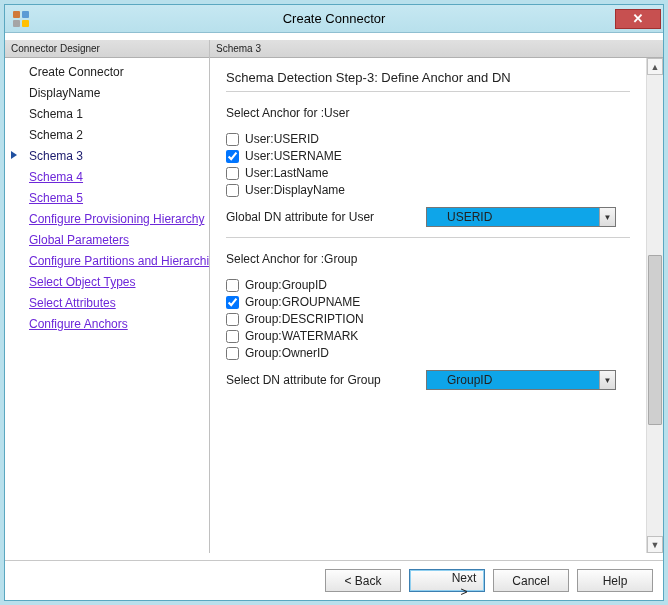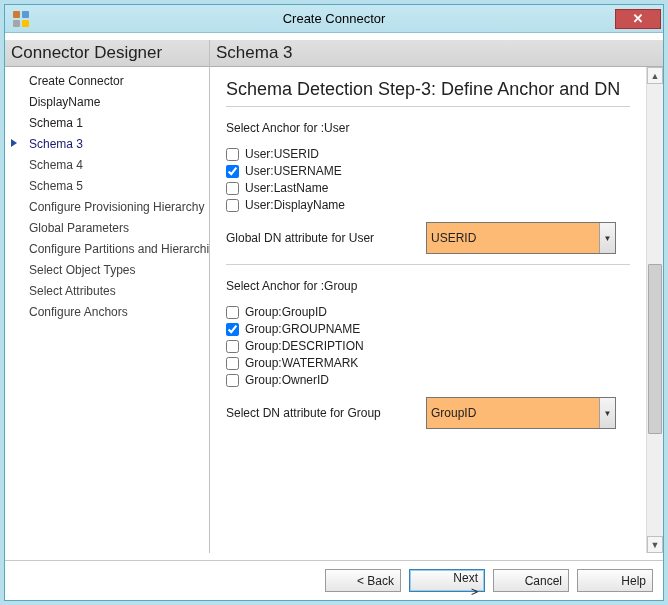--- a/index.html
+++ b/index.html
@@ -69,21 +69,21 @@
     width: 205px;
     border-right:1px solid #c0c0c0;
     display:flex;
     flex-direction:column;
     background:#fff;
   }
   .pane-header {
     background: linear-gradient(#e0e0e0,#d4d4d4);
     border-bottom:1px solid #b0b0b0;
     padding:3px 6px;
-    font-size:17px;
+    font-size:10px;
     color:#222;
   }
   .nav-list {
     padding: 4px 0;
     overflow-y:auto;
   }
   .nav-item {
     padding: 2px 6px 2px 24px;
     color:#333;
     cursor:default;
@@ -95,21 +95,21 @@
   .nav-item.current { color:#1a1a6d; font-weight:normal; }
   .nav-item.current::before {
     content:"";
     position:absolute;
     left:6px; top:5px;
     width:0;height:0;
     border-top:4px solid transparent;
     border-bottom:4px solid transparent;
     border-left:6px solid #2050a0;
   }
-  .nav-item.pending { color:#404040; }
+  .nav-item.pending { color:#6d28d9;text-decoration:underline; }
 
   .right-pane {
     flex:1;
     display:flex;
     flex-direction:column;
     min-width:0;
   }
   .content-wrap {
     flex:1;
     display:flex;
@@ -138,43 +138,43 @@
   .sb-track { flex:1; position:relative; }
   .sb-thumb {
     position:absolute;
     left:1px; right:1px;
     top:180px; height:170px;
     background:#cfcfcf;
     border:1px solid #a8a8a8;
     border-radius:1px;
   }
 
-  .step-title { font-size:18px; margin-bottom:6px; }
+  .step-title { font-size:13px; margin-bottom:6px; }
   hr.sep { border:none; border-top:1px solid #d0d0d0; margin:6px 0 14px 0;}
 
   .section-label { margin: 2px 0 12px 0; }
   .chk-row {
     display:flex; align-items:center;
     margin: 3px 0;
   }
   .chk-row input { margin: 0 6px 0 0; width:13px;height:13px;}
   .dn-row {
     display:flex; align-items:center;
     margin: 10px 0 6px 0;
   }
   .dn-row .lbl { flex: 0 0 200px; }
   .dn-row .sel-wrap {
     flex: 0 0 190px;
-    height:32px;
+    height:20px;
     border:1px solid #767676;
-    background:#fdba74;
+    background:#0ea5e9;
     display:flex;
     align-items:center;
     justify-content:space-between;
-    padding-left:4px;
+    padding-left:20px;
   }
   .dn-row .sel-wrap .dd-btn {
     width:16px;height:100%;
     border-left:1px solid #a0a0a0;
     background:linear-gradient(#f5f5f5,#ddd);
     display:flex;align-items:center;justify-content:center;
     font-size:8px;color:#333;
   }
 
   .footer {
@@ -184,21 +184,20 @@
     justify-content:flex-end;
     gap:8px;
     background:#fff;
   }
   .footer button {
     width:76px; height:23px;
     font-size:12px;
     background:linear-gradient(#fdfdfd,#e6e6e6);
     border:1px solid #9a9a9a;
     color:#222;
-    text-align:right;
   }
   .footer button.default {
     border:1px solid #3c7fb1;
     box-shadow:0 0 0 1px #8fcff0 inset;
     padding-left:40px;
   }
   hr.group-sep { border:none; border-top:1px solid #d0d0d0; margin:10px 0 14px 0;}
 </style>
 </head>
 <body>
@@ -217,20 +216,21 @@
     </div>
   </div>
 
   <div class="columns">
     <div class="left-pane">
       <div class="pane-header">Connector Designer</div>
       <div class="nav-list" id="nav-list">
           <div class="nav-item completed">Create Connector</div>
           <div class="nav-item completed">DisplayName</div>
           <div class="nav-item completed">Schema 1</div>
+          <div class="nav-item completed">Schema 2</div>
           <div class="nav-item current">Schema 3</div>
           <div class="nav-item pending">Schema 4</div>
           <div class="nav-item pending">Schema 5</div>
           <div class="nav-item pending">Configure Provisioning Hierarchy</div>
           <div class="nav-item pending">Global Parameters</div>
           <div class="nav-item pending">Configure Partitions and Hierarchies</div>
           <div class="nav-item pending">Select Object Types</div>
           <div class="nav-item pending">Select Attributes</div>
           <div class="nav-item pending">Configure Anchors</div>
         </div>

